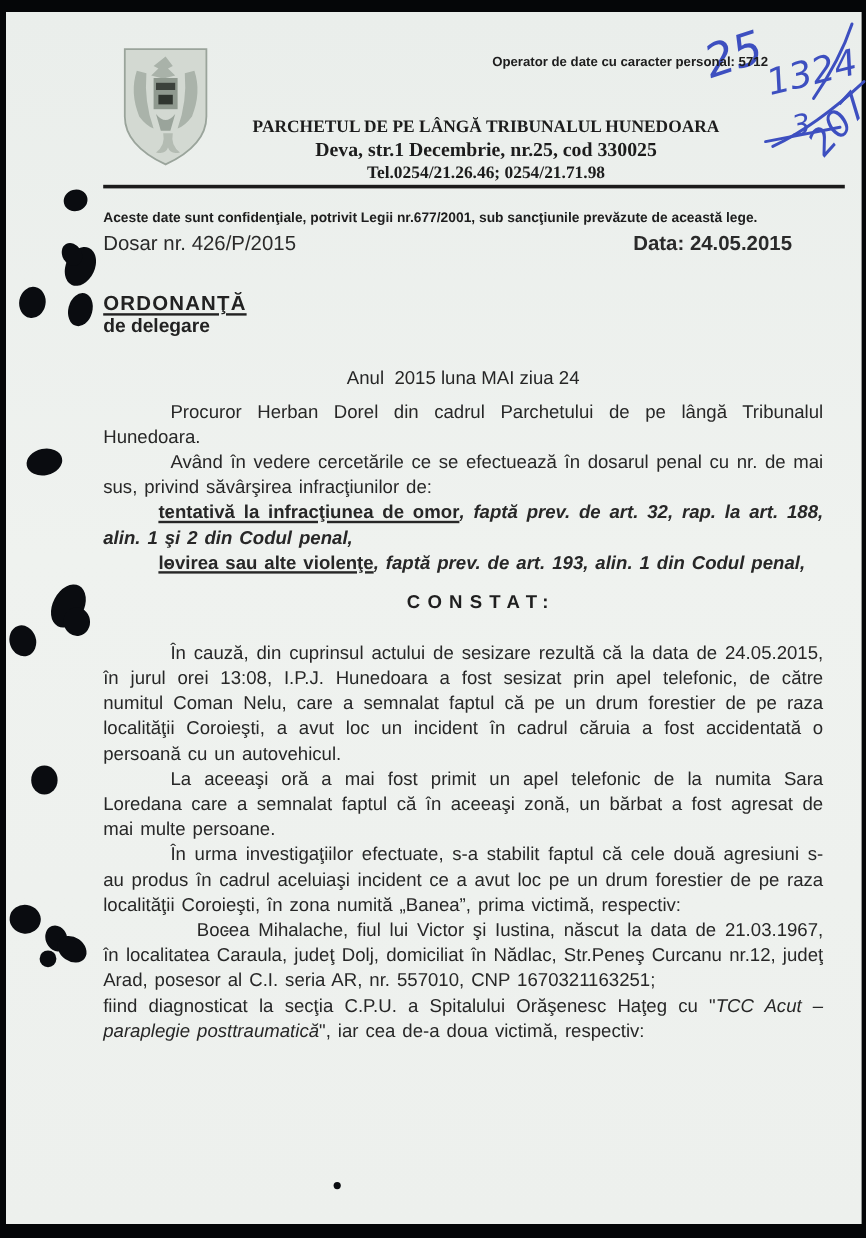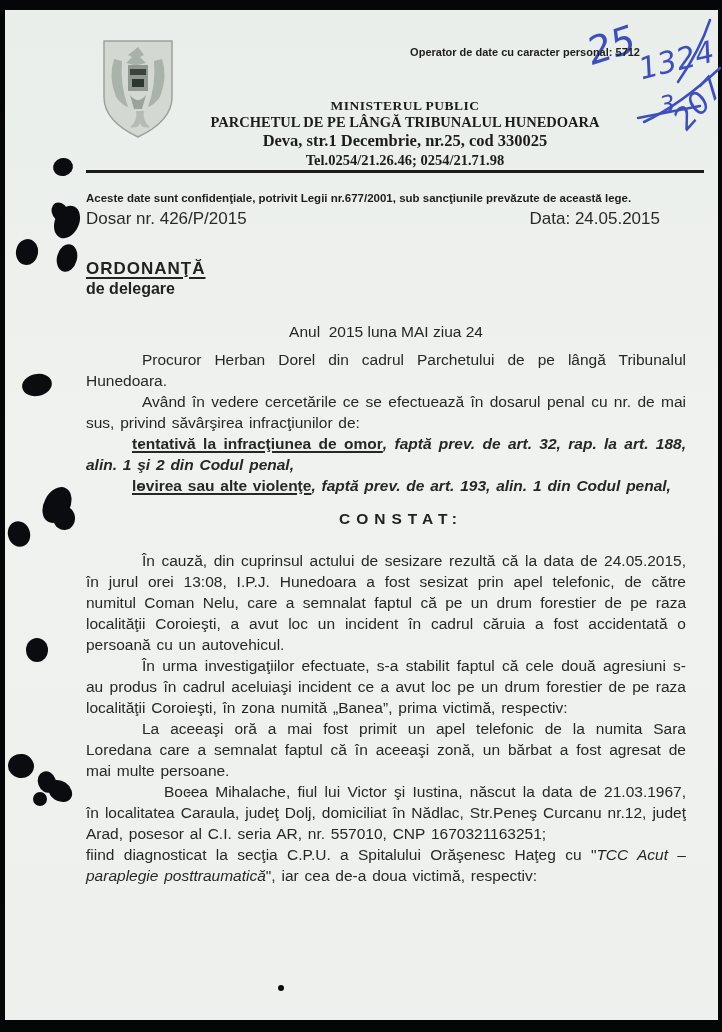--- a/index.html
+++ b/index.html
@@ -33,21 +33,21 @@
 
   .confidential {
     margin-top:18px; text-align:left;
     font-size:11.5px; font-weight:bold; color:#1d1d1d; line-height:14px;
   }
 
   .meta-row {
     margin-top:3px; display:flex; justify-content:space-between;
     font-size:17px; line-height:22px; color:#2a2a2a;
   }
-  .meta-row .data-val { padding-right:26px; }
+  .meta-row .data-val { padding-right:26px;font-weight:bold; }
 
   .title-block { margin-top:28px; text-align:left; color:#222; }
   .title-main {
     font-size:17px; font-weight:bold; letter-spacing:1px; line-height:21px;
     text-decoration:underline; text-decoration-thickness:2px; text-underline-offset:3px;
   }
   .title-sub { font-size:16px; font-weight:bold; line-height:20px; }
   .title-date { margin-top:23px; text-align:center; font-size:15.5px; line-height:20px; white-space:pre; }
 
   .body-text { margin-top:7px; font-size:15.5px; line-height:21px; word-spacing:1.5px; text-align:justify; color:#272727; }
@@ -115,21 +115,20 @@
       <ellipse cx="55" cy="781" rx="13" ry="10" transform="rotate(35 55 781)"></ellipse>
       <ellipse cx="35" cy="789" rx="7" ry="7"></ellipse>
       <circle cx="276" cy="978" r="3"></circle>
     </svg>
 
     <div class="content">
 
       <div class="operator">Operator de date cu caracter personal: 5712</div>
 
       <div class="letterhead">
-        <div class="lh-ministry">MINISTERUL PUBLIC</div>
         <div class="lh-office">PARCHETUL DE PE LÂNGĂ TRIBUNALUL HUNEDOARA</div>
         <div class="lh-address">Deva, str.1 Decembrie, nr.25, cod 330025</div>
         <div class="lh-phone">Tel.0254/21.26.46; 0254/21.71.98</div>
       </div>
 
       <div class="rule"></div>
 
       <div class="confidential">Aceste date sunt confidenţiale, potrivit Legii nr.677/2001, sub sancţiunile prevăzute de această lege.</div>
 
       <div class="meta-row">
@@ -150,22 +149,22 @@
         <p class="inf">
           <span class="dash">-</span><span class="bu">tentativă la infracţiunea de omor</span><span class="bi">, faptă prev. de art. 32, rap. la art. 188, alin. 1 şi 2 din Codul penal,</span>
         </p>
         <p class="inf">
           <span class="dash">-</span><span class="bu">lovirea sau alte violenţe</span><span class="bi">, faptă prev. de art. 193, alin. 1 din Codul penal,</span>
         </p>
 
         <div class="constat">CONSTAT:</div>
 
         <p class="indent">În cauză, din cuprinsul actului de sesizare rezultă că la data de 24.05.2015, în jurul orei 13:08, I.P.J. Hunedoara a fost sesizat prin apel telefonic, de către numitul Coman Nelu, care a semnalat faptul că pe un drum forestier de pe raza localităţii Coroieşti, a avut loc un incident în cadrul căruia a fost accidentată o persoană cu un autovehicul.</p>
+        <p class="indent">La aceeaşi oră a mai fost primit un apel telefonic de la numita Sara Loredana care a semnalat faptul că în aceeaşi zonă, un bărbat a fost agresat de mai multe persoane.</p>
         <p class="indent">În urma investigaţiilor efectuate, s-a stabilit faptul că cele două agresiuni s-au produs în cadrul aceluiaşi incident ce a avut loc pe un drum forestier de pe raza localităţii Coroieşti, în zona numită „Banea”, prima victimă, respectiv:</p>
-        <p class="indent">La aceeaşi oră a mai fost primit un apel telefonic de la numita Sara Loredana care a semnalat faptul că în aceeaşi zonă, un bărbat a fost agresat de mai multe persoane.</p>
 
         <p class="victim">
           <span class="vdash">-</span><span>Bocea Mihalache, fiul lui Victor şi Iustina, născut la data de 21.03.1967, în localitatea Caraula, judeţ Dolj, domiciliat în Nădlac, Str.Peneş Curcanu nr.12, judeţ Arad, posesor al C.I. seria AR, nr. 557010,  CNP 1670321163251;</span>
         </p>
 
         <p>
           <span>fiind diagnosticat la secţia C.P.U. a Spitalului Orăşenesc Haţeg cu "</span><span class="it">TCC Acut – paraplegie posttraumatică</span><span>", iar cea de-a doua victimă, respectiv:</span>
         </p>
       </div>
 

